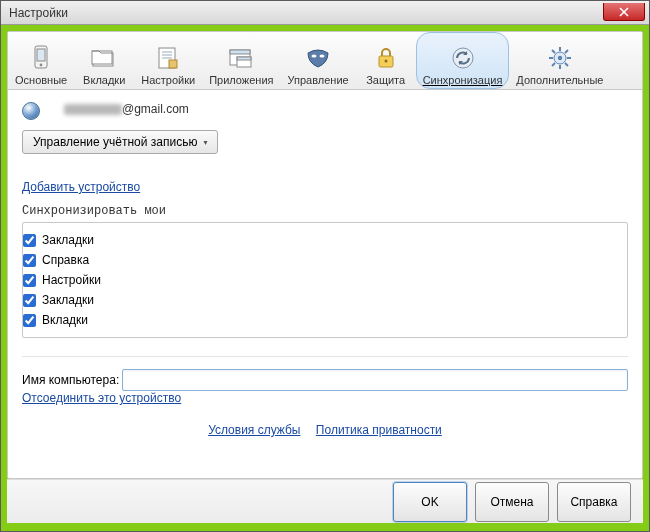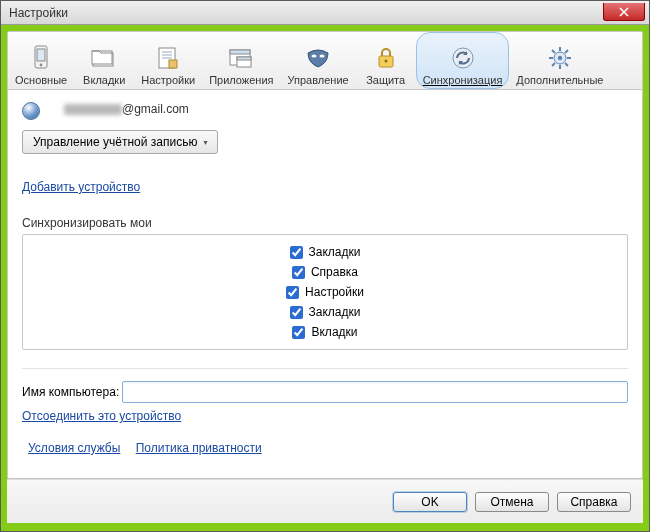--- a/index.html
+++ b/index.html
@@ -16,31 +16,31 @@
   .tool .icon { width: 28px; height: 28px; display: flex; align-items: center; justify-content: center; }
   .tool .label { font-size: 11px; color: #333; margin-top: 2px; white-space: nowrap; }
   .main { padding: 12px 14px; flex: 1; display: flex; flex-direction: column; }
   .user-row { display: flex; align-items: flex-start; gap: 24px; margin-bottom: 10px; }
   .avatar { width: 18px; height: 18px; border-radius: 50%; background: radial-gradient(circle at 35% 30%, #fff, #7fa8d6 45%, #3b6ea5 80%); border: 1px solid #4a6f9a; box-shadow: inset 0 0 2px rgba(255,255,255,.6); }
   .email-blur { display:inline-block; width: 58px; height: 11px; background: #b8b8b8; filter: blur(2px); border-radius:2px; vertical-align: middle;}
   .email-tail { color:#333; }
   .acct-btn { display:inline-flex; align-items:center; gap:4px; padding: 4px 10px; background: linear-gradient(to bottom,#fafafa,#e6e6e6); border:1px solid #a9a9a9; border-radius:3px; cursor:pointer; margin-bottom: 26px;}
   .acct-btn:after { content:"▾"; font-size:8px; color:#555; margin-left:2px;}
   .link { color:#1a4aa3; text-decoration: underline; cursor:pointer; }
-  .section-label { margin-top: 22px; margin-bottom: 4px; color:#333;}
-  .checkbox-area { border:1px solid #c8c8c8; border-radius:2px; padding: 10px 0; background:#fff; display:flex; flex-direction:column; gap:6px;align-items:center; }
+  .section-label { margin-top: 10px; margin-bottom: 4px; color:#333;font-family:Liberation Mono, monospace;}
+  .checkbox-area { border:1px solid #c8c8c8; border-radius:2px; padding: 10px 0; background:#fff; display:flex; flex-direction:column; gap:6px; }
   .cb-row { display:flex; align-items:center; gap:6px;}
   .cb-row input { width:13px; height:13px; accent-color:#2a6cd1;}
   .divider { height:1px; background:#e4e4e4; margin: 18px 0 12px 0; }
   .comp-row { display:flex; align-items:center; gap:3px; }
   .comp-row input.txt { flex:1; height:22px; border:1px solid #8ab0d9; border-radius:2px; padding:0 4px; background:#fff; box-shadow: inset 0 1px 2px rgba(120,160,200,.15);}
-  .links-center { text-align:left; margin-top: 18px; }
+  .links-center { text-align:center; margin-top: 18px; }
   .links-center .link { margin: 0 6px; }
   .footer { height: 44px; border-top: 1px solid #dcdcdc; display:flex; align-items:center; justify-content:flex-end; padding: 0 12px; gap:8px; background: linear-gradient(to bottom,#f7f7f7,#ececec); }
-  .btn { min-width: 74px; height: 20px; padding: 0 12px; border:1px solid #8a8a8a; border-radius:3px; background: linear-gradient(to bottom,#fdfdfd,#e4e4e4); cursor:pointer; display:inline-flex; align-items:center; justify-content:center; }
+  .btn { min-width: 74px; height: 40px; padding: 0 12px; border:1px solid #8a8a8a; border-radius:3px; background: linear-gradient(to bottom,#fdfdfd,#e4e4e4); cursor:pointer; display:inline-flex; align-items:center; justify-content:center; }
   .btn.ok { border-color:#4c84c0; box-shadow: 0 0 0 1px rgba(90,150,210,.35);}
   svg { display:block; }
 </style>
 </head>
 <body>
 
 <div class="window">
 
   <div class="titlebar">
     <span class="title">Настройки</span>
@@ -190,21 +190,21 @@
               <span>Вкладки</span>
             </label>
         </div>
 
         <div class="divider"></div>
 
         <div class="comp-row">
           <span>Имя компьютера:</span>
           <input class="txt" type="text" value="" style="">
         </div>
-        <div style="margin-top:6px;text-decoration:underline;">
+        <div style="margin-top:0;text-decoration:underline;">
           <a class="link">Отсоединить это устройство</a>
         </div>
 
         <div class="links-center">
           <a class="link">Условия службы</a>
           <a class="link">Политика приватности</a>
         </div>
       </div>
 
     </div>

